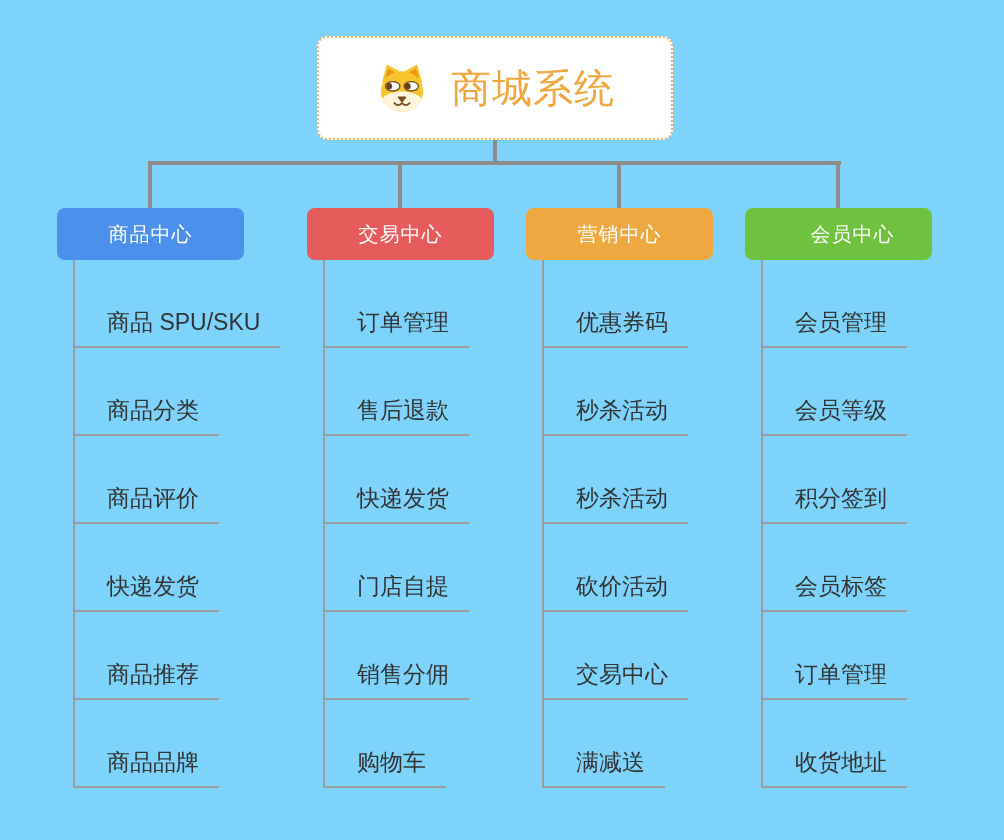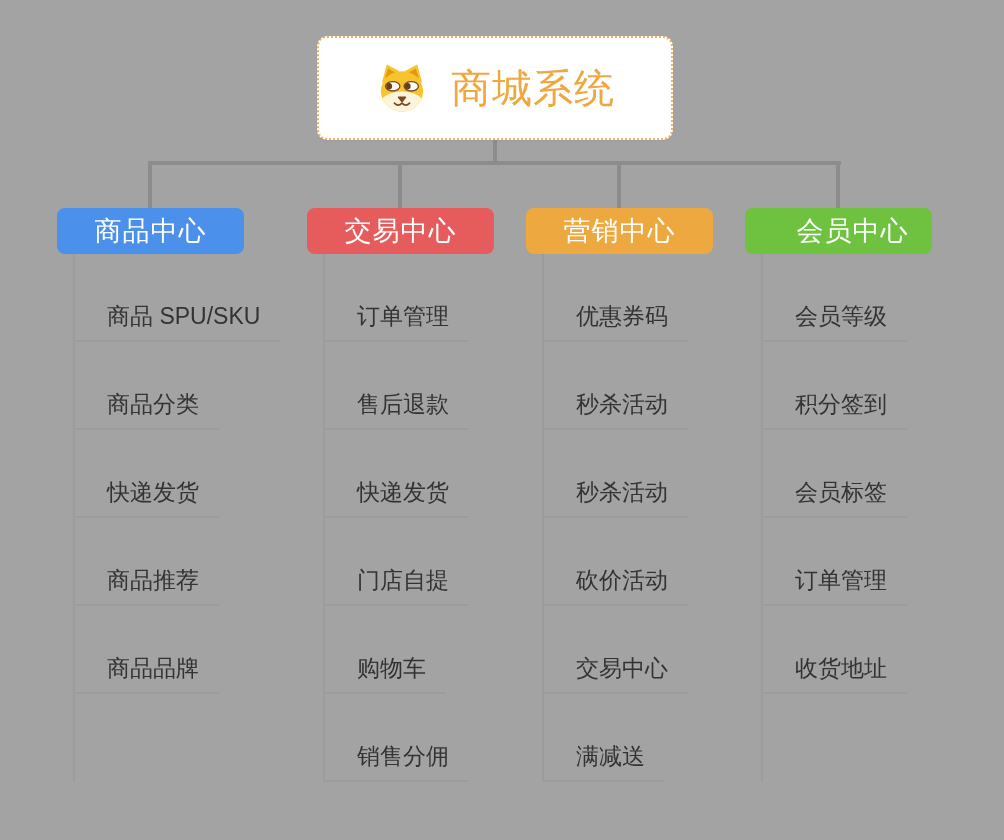--- a/index.html
+++ b/index.html
@@ -4,21 +4,21 @@
 <style>
   html,body{margin:0;padding:0;}
   body{
     background:#f7f7f7;
     font-family:"Liberation Sans","DejaVu Sans",sans-serif;
   }
   .canvas{
     position:relative;
     width:1004px;
     height:840px;
-    background:#a3a3a3;
+    background:#7dd3fc;
     overflow:hidden;
   }
 
   
   .connector{position:absolute;background:#8c8c8c;}
   .root-stub{left:493px;top:140px;width:4px;height:25px;}
   .hbar{left:148px;top:161px;width:693px;height:4px;}
   .drop{top:163px;width:4px;height:45px;}
   .drop-0{left:148px;}
   .drop-1{left:398px;}
@@ -48,27 +48,27 @@
   }
   .root-icon{width:54px;height:54px;flex:0 0 auto;}
 
   
   .branch{position:absolute;top:208px;width:187px;}
   .branch-0{left:57px;}
   .branch-1{left:307px;}
   .branch-2{left:526px;}
   .branch-3{left:745px;}
   .branch-box{
-    height:46px;
+    height:52px;
     border-radius:8px;
     display:flex;
     align-items:center;
     justify-content:center;
     color:#ffffff;
-    font-size:27px;
+    font-size:20px;
     letter-spacing:1px;
     white-space:nowrap;
   }
   .children{position:relative;}
   .vline{
     position:absolute;
     left:16px;top:0;
     width:2px;height:528px;
     background:#9c9c9c;
   }
@@ -126,20 +126,23 @@
     <div class="branch-box" style="background: rgb(75, 144, 234);">商品中心</div>
     <div class="children">
       <div class="vline"></div>
       <div class="child-row">
           <span class="child-label">商品 SPU/SKU</span>
         </div>
       <div class="child-row">
           <span class="child-label">商品分类</span>
         </div>
       <div class="child-row">
+          <span class="child-label">商品评价</span>
+        </div>
+      <div class="child-row">
           <span class="child-label">快递发货</span>
         </div>
       <div class="child-row">
           <span class="child-label">商品推荐</span>
         </div>
       <div class="child-row">
           <span class="child-label">商品品牌</span>
         </div>
     </div>
   </div>
@@ -154,24 +157,24 @@
       <div class="child-row">
           <span class="child-label">售后退款</span>
         </div>
       <div class="child-row">
           <span class="child-label">快递发货</span>
         </div>
       <div class="child-row">
           <span class="child-label">门店自提</span>
         </div>
       <div class="child-row">
+          <span class="child-label">销售分佣</span>
+        </div>
+      <div class="child-row">
           <span class="child-label">购物车</span>
-        </div>
-      <div class="child-row">
-          <span class="child-label">销售分佣</span>
         </div>
     </div>
   </div>
 
   <div class="branch branch-2">
     <div class="branch-box" style="background: rgb(237, 168, 63);">营销中心</div>
     <div class="children">
       <div class="vline"></div>
       <div class="child-row">
           <span class="child-label">优惠券码</span>
@@ -192,20 +195,23 @@
           <span class="child-label">满减送</span>
         </div>
     </div>
   </div>
 
   <div class="branch branch-3">
     <div class="branch-box" style="background: rgb(111, 194, 63); padding-left: 28px;">会员中心</div>
     <div class="children">
       <div class="vline"></div>
       <div class="child-row">
+          <span class="child-label">会员管理</span>
+        </div>
+      <div class="child-row">
           <span class="child-label">会员等级</span>
         </div>
       <div class="child-row">
           <span class="child-label">积分签到</span>
         </div>
       <div class="child-row">
           <span class="child-label">会员标签</span>
         </div>
       <div class="child-row">
           <span class="child-label">订单管理</span>

